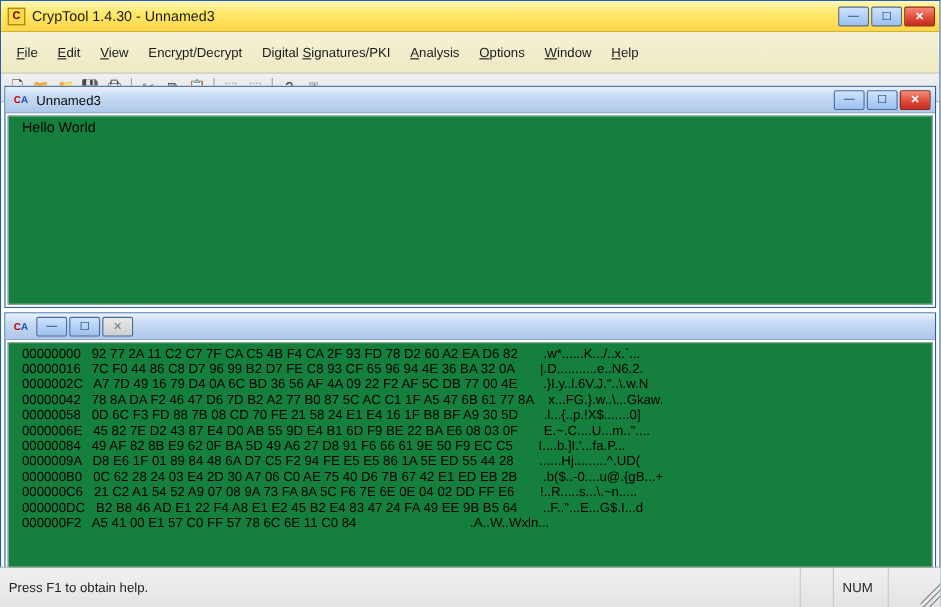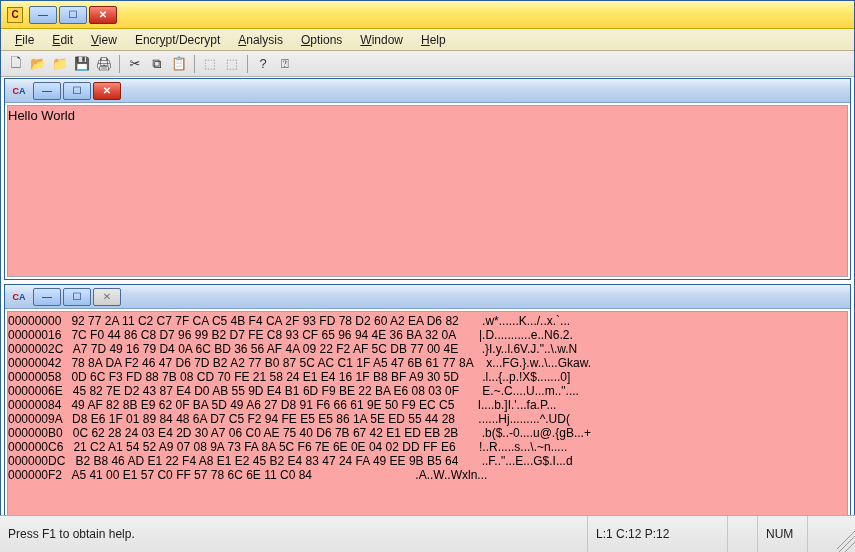--- a/index.html
+++ b/index.html
@@ -36,21 +36,21 @@
     width: 28px; height: 18px;
     border: 1px solid #4a6b9a;
     background: linear-gradient(to bottom, #cfe3ff, #9bc0ee);
     border-radius: 2px;
     display:flex;align-items:center;justify-content:center;
     font-size:10px; color:#0a2a55;
   }
   .winbtn.close { background: linear-gradient(to bottom, #f58b7a, #e15140, #c32a1a); border-color:#8a1e10; color:#fff; font-weight:bold;}
   
   .menubar {
-    height: 22px;
+    height: 38px;
     background: linear-gradient(to bottom, #f5f1d6, #eee9c2);
     border-bottom: 1px solid #b7b28a;
     display: flex;
     align-items: center;
     padding: 0 6px;
     gap: 2px;
   }
   .menubar .menu-item {
     padding: 2px 8px;
     font-size: 12px;
@@ -101,24 +101,24 @@
   }
   .childwin .cicon {
     width:16px;height:16px;margin-right:6px;
     display:flex;align-items:center;justify-content:center;
     font-size:9px;font-weight:bold;
   }
   .childwin .cicon .ca { color:#c00; }
   .childwin .cicon .ct { color:#1a4dbb; }
   .childwin .ctitle-text { flex:1; font-size:12px; color:#0a0a0a; }
   .childwin .cbody {
-    flex:1; overflow:auto; background:#fca5a5;
+    flex:1; overflow:auto; background:#15803d;
     border:1px solid #9aa;
     margin:2px;
-    padding:2px 0;
+    padding:2px 12px;
   }
   .editor-text { font-family: "Segoe UI", Tahoma, sans-serif; font-size:13px; }
   .hex {
     font-family: Liberation Sans, sans-serif;
     font-size: 12px;
     line-height: 14px;
     white-space: pre;
     color:#000;
   }
   .win1 { height: 202px; }
@@ -143,32 +143,34 @@
       linear-gradient(135deg, transparent 60%, #9a9a9a 60%, #9a9a9a 62%, transparent 62%),
       linear-gradient(135deg, transparent 70%, #9a9a9a 70%, #9a9a9a 72%, transparent 72%),
       linear-gradient(135deg, transparent 80%, #9a9a9a 80%, #9a9a9a 82%, transparent 82%);
   }
 </style>
 </head>
 <body>
 
 <div class="titlebar">
   <div class="app-icon">C</div>
+  <div class="title">CrypTool 1.4.30 - Unnamed3</div>
   <div class="winbtns">
     <div class="winbtn">—</div>
     <div class="winbtn">☐</div>
     <div class="winbtn close">✕</div>
   </div>
 </div>
 
 <div class="menubar" id="menubar">
     <div class="menu-item"><u>F</u>ile</div>
     <div class="menu-item"><u>E</u>dit</div>
     <div class="menu-item"><u>V</u>iew</div>
     <div class="menu-item">Encr<u>y</u>pt/Decrypt</div>
+    <div class="menu-item">Digital <u>S</u>ignatures/PKI</div>
     <div class="menu-item"><u>A</u>nalysis</div>
     <div class="menu-item"><u>O</u>ptions</div>
     <div class="menu-item"><u>W</u>indow</div>
     <div class="menu-item"><u>H</u>elp</div>
   </div>
 
 <div class="toolbar" id="toolbar">
     <div class="tbtn">🗋</div>
     <div class="tbtn">📂</div>
     <div class="tbtn">📁</div>
@@ -187,20 +189,21 @@
   </div>
 
 <div class="mdi">
 
   <div class="childwin win1">
     <div class="ctitle">
       <div class="cicon">
           <span class="ca">C</span>
           <span class="ct">A</span>
         </div>
+      <div class="ctitle-text">Unnamed3</div>
       <div class="winbtns">
         <div class="winbtn">—</div>
         <div class="winbtn">☐</div>
         <div class="winbtn close">✕</div>
       </div>
     </div>
     <div class="cbody">
       <span class="editor-text">Hello World</span>
     </div>
   </div>
@@ -230,18 +233,17 @@
 000000C6   21 C2 A1 54 52 A9 07 08 9A 73 FA 8A 5C F6 7E 6E 0E 04 02 DD FF E6       !..R.....s...\.~n.....
 000000DC   B2 B8 46 AD E1 22 F4 A8 E1 E2 45 B2 E4 83 47 24 FA 49 EE 9B B5 64       ..F.."...E...G$.I...d
 000000F2   A5 41 00 E1 57 C0 FF 57 78 6C 6E 11 C0 84                               .A..W..Wxln...</div>
     </div>
   </div>
 
 </div>
 
 <div class="statusbar">
   <div class="cell">Press F1 to obtain help.</div>
-  <div class="cell" style="flex:0 0 140px">L:1  C:12  P:12</div>
   <div class="cell spacer"></div>
   <div class="cell" style="flex:0 0 50px">NUM</div>
   <div class="cell spacer"></div>
   <div class="grip"></div>
 </div>
 
 </body></html>

